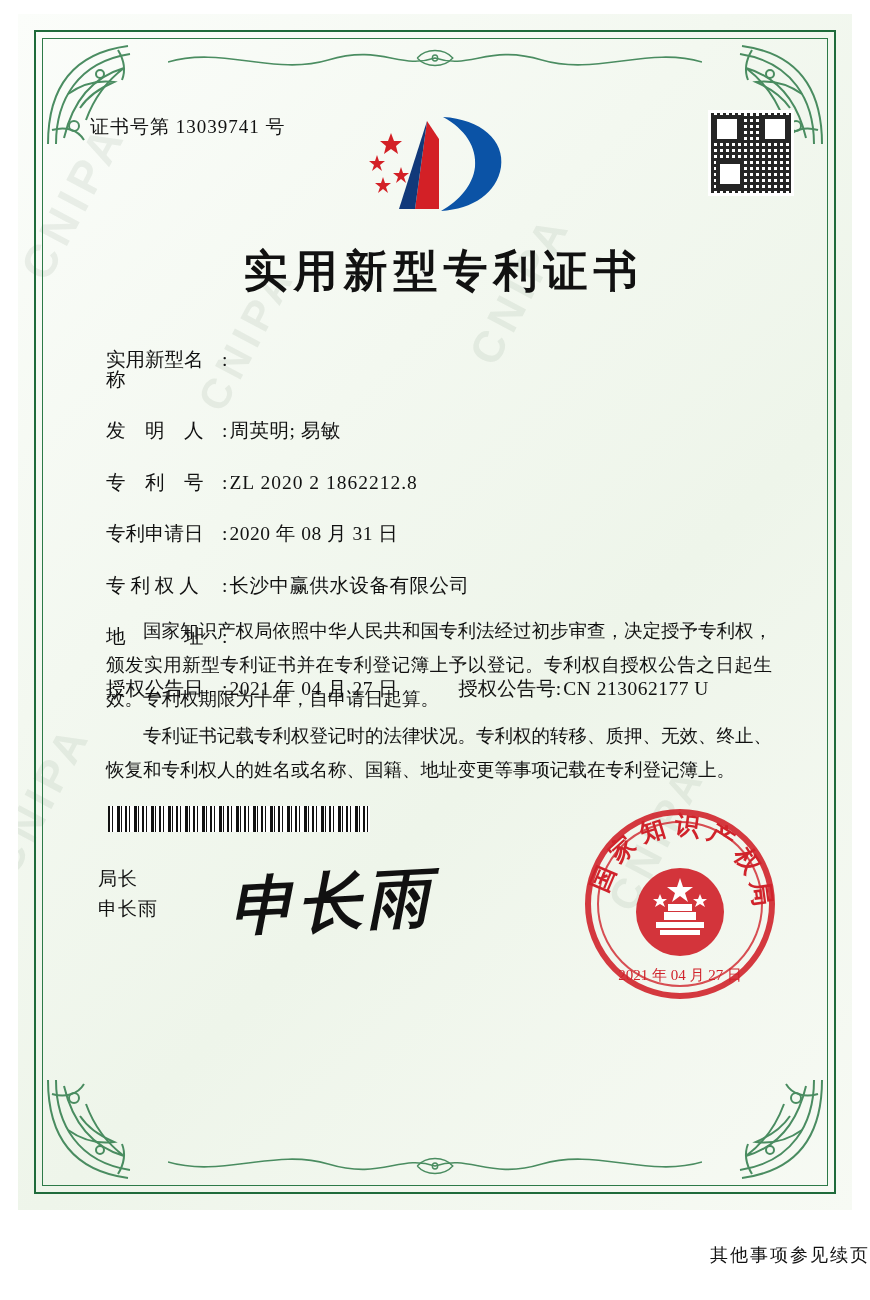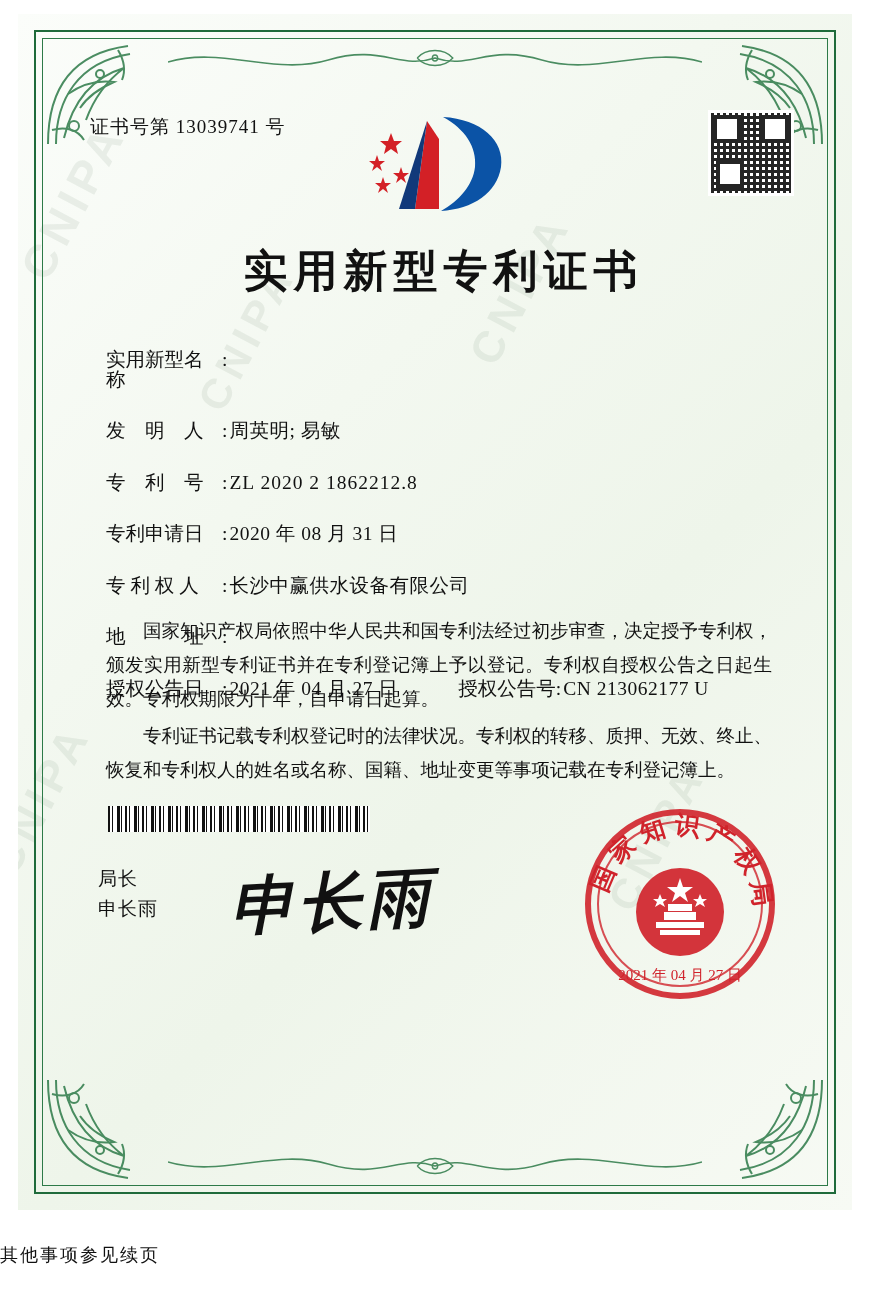--- a/index.html
+++ b/index.html
@@ -274,21 +274,21 @@
     bottom: 36px;
     text-align: center;
     font-size: 18px;
     letter-spacing: 1px;
   }
 
   .outside-note {
     position: absolute;
     left: 0; right: 0;
     top: 1243px;
-    text-align: left;
+    text-align: right;
     font-size: 18px;
     letter-spacing: 2px;
     color: #111;
   }
 </style>
 </head>
 <body>
 
 <div class="certificate">
 

